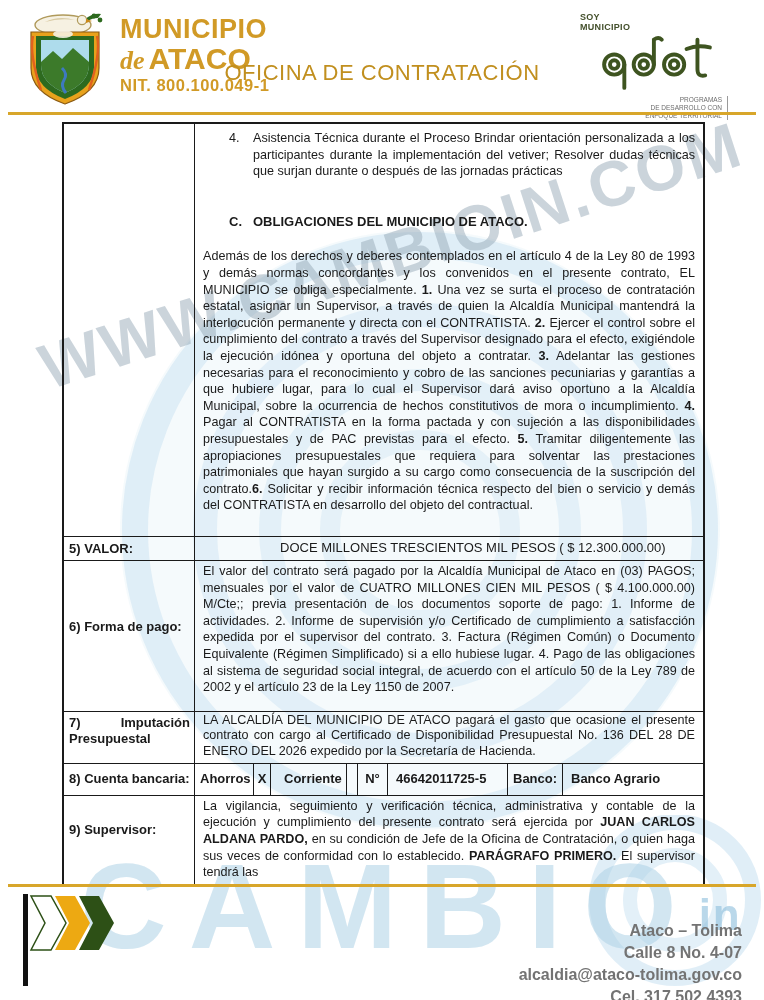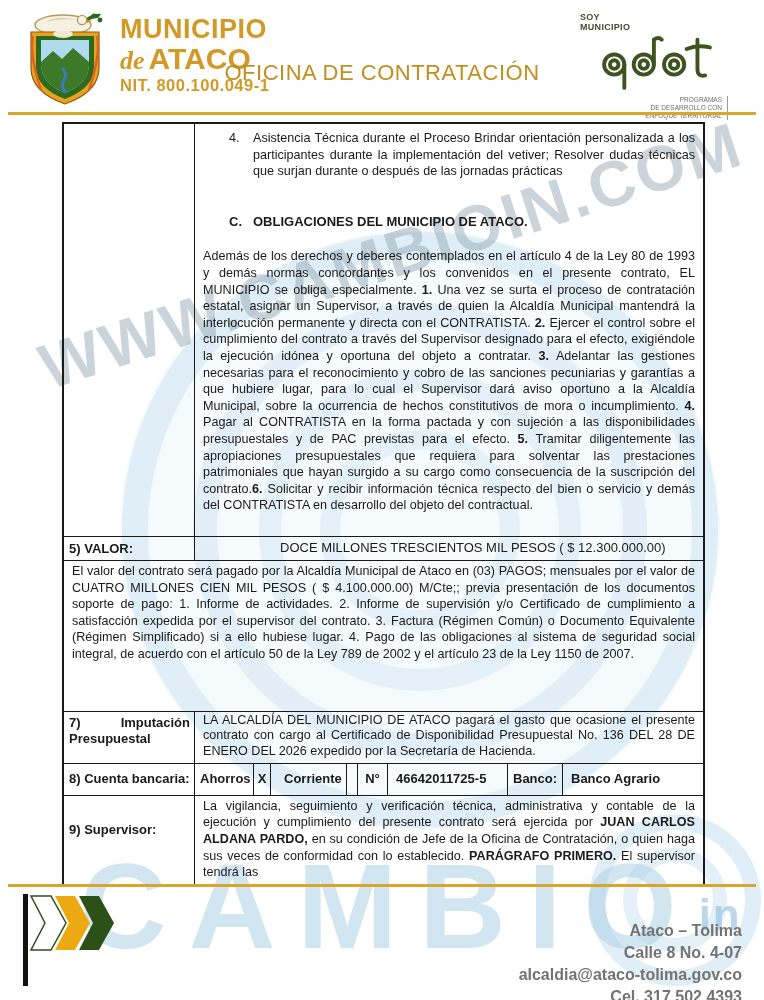--- a/index.html
+++ b/index.html
@@ -168,20 +168,21 @@
         <div class="obl-paragraph"><span>Además de los derechos y deberes contemplados en el artículo 4 de la Ley 80 de 1993 y demás normas concordantes y los convenidos en el presente contrato, EL MUNICIPIO se obliga especialmente. </span><span class="b">1.</span><span> Una vez se surta el proceso de contratación estatal, asignar un Supervisor, a través de quien la Alcaldía Municipal mantendrá la interlocución permanente y directa con el CONTRATISTA. </span><span class="b">2.</span><span> Ejercer el control sobre el cumplimiento del contrato a través del Supervisor designado para el efecto, exigiéndole la ejecución idónea y oportuna del objeto a contratar. </span><span class="b">3.</span><span> Adelantar las gestiones necesarias para el reconocimiento y cobro de las sanciones pecuniarias y garantías a que hubiere lugar, para lo cual el Supervisor dará aviso oportuno a la Alcaldía Municipal, sobre la ocurrencia de hechos constitutivos de mora o incumplimiento. </span><span class="b">4.</span><span> Pagar al CONTRATISTA en la forma pactada y con sujeción a las disponibilidades presupuestales y de PAC previstas para el efecto. </span><span class="b">5.</span><span> Tramitar diligentemente las apropiaciones presupuestales que requiera para solventar las prestaciones patrimoniales que hayan surgido a su cargo como consecuencia de la suscripción del contrato.</span><span class="b">6.</span><span> Solicitar y recibir información técnica respecto del bien o servicio y demás del CONTRATISTA en desarrollo del objeto del contractual.</span></div>
       </div>
     </div>
 
     <div class="trow row-valor">
       <div class="tlabel">5) VALOR:</div>
       <div class="tbody-cell">DOCE MILLONES TRESCIENTOS MIL PESOS  ( $ 12.300.000.00)</div>
     </div>
 
     <div class="trow row-forma">
+      <div class="tlabel">6) Forma de pago:</div>
       <div class="tbody-cell">El valor del contrato será pagado por la Alcaldía Municipal de Ataco en (03) PAGOS; mensuales   por el valor de CUATRO MILLONES CIEN MIL PESOS  ( $ 4.100.000.00) M/Cte;; previa presentación de los documentos soporte de pago: 1. Informe de actividades. 2. Informe de supervisión y/o Certificado de cumplimiento a satisfacción expedida por el supervisor del contrato. 3. Factura (Régimen Común) o Documento Equivalente (Régimen Simplificado) si a ello hubiese lugar. 4. Pago de las obligaciones al sistema de seguridad social integral, de acuerdo con el artículo 50 de la Ley 789 de 2002 y el artículo 23 de la Ley 1150 de 2007.</div>
     </div>
 
     <div class="trow row-imput">
       <div class="tlabel">7) Imputación Presupuestal</div>
       <div class="tbody-cell">LA ALCALDÍA DEL MUNICIPIO DE ATACO pagará el gasto que ocasione el presente contrato con cargo al Certificado de Disponibilidad Presupuestal No. 136 DEL  28 DE ENERO DEL  2026  expedido por la Secretaría de Hacienda.</div>
     </div>
 
     <div class="trow row-cuenta">
       <div class="tlabel">8) Cuenta bancaria:</div>

